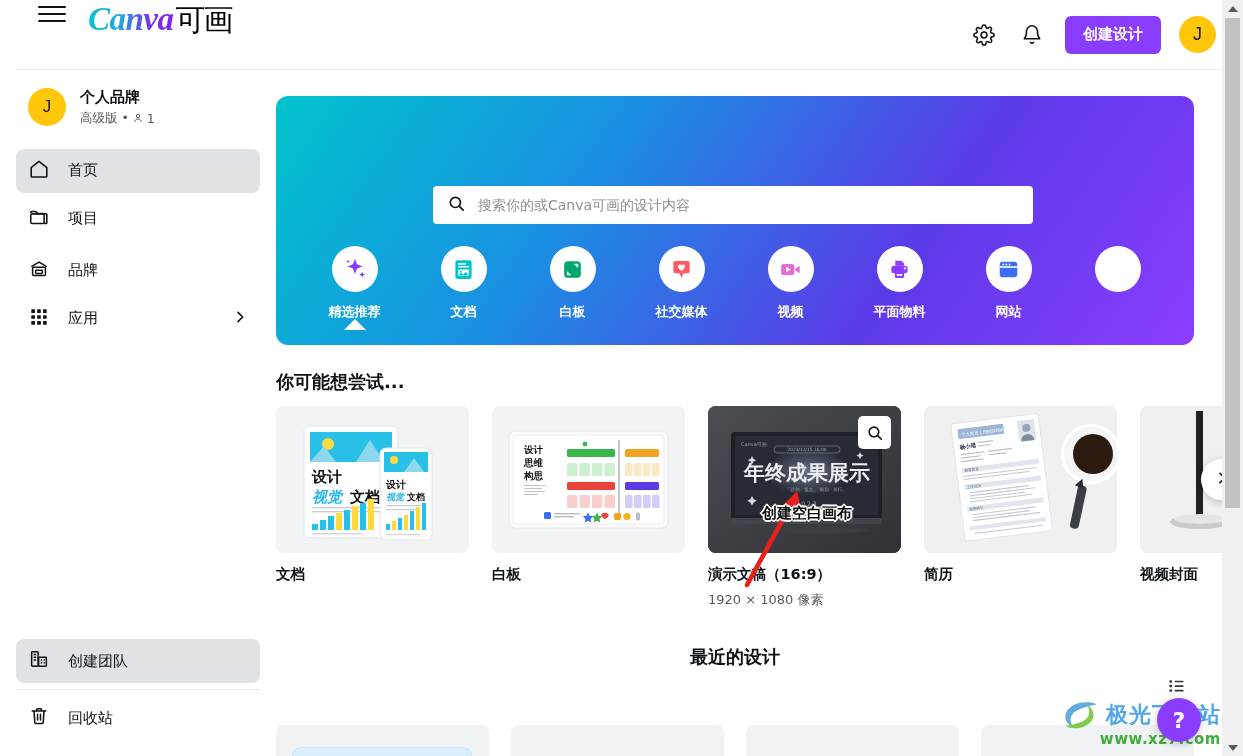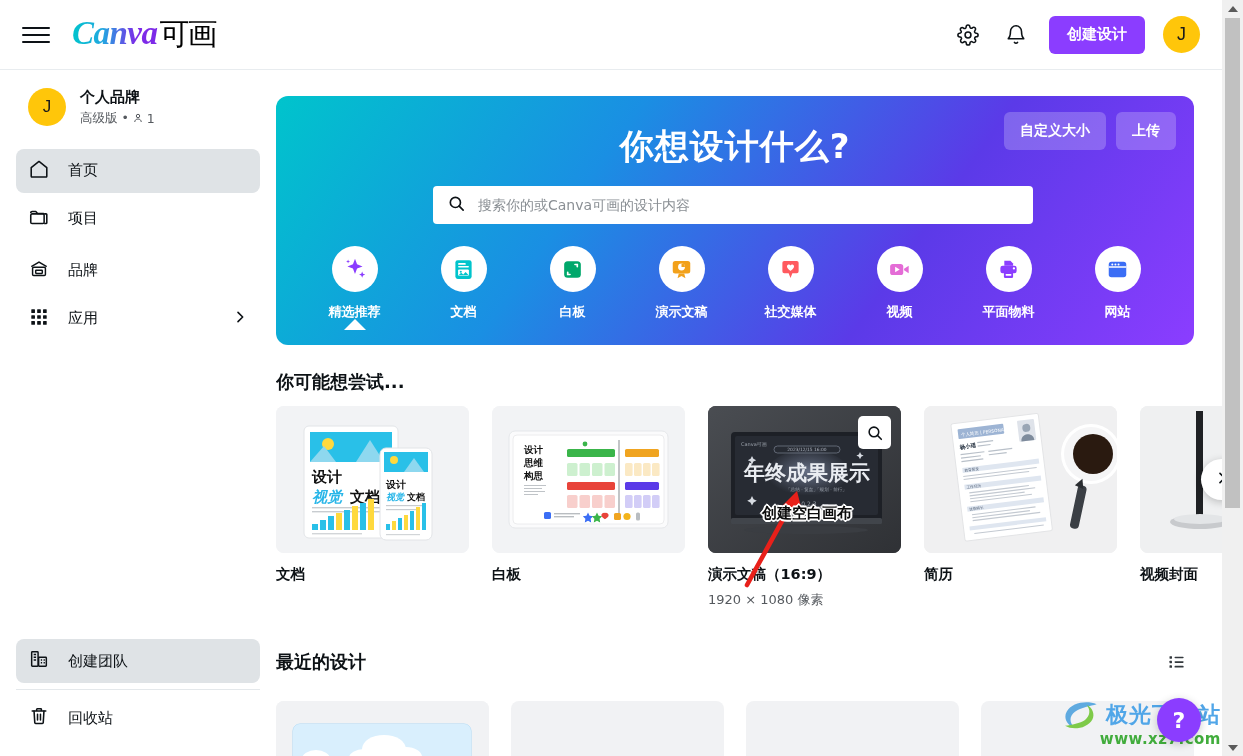--- a/index.html
+++ b/index.html
@@ -7,22 +7,22 @@
     width: 1243px; height: 756px;
     overflow: hidden;
     font-family: "Liberation Sans", "DejaVu Sans", sans-serif;
     background: #ffffff;
     color: #0d1216;
   }
   #app { position: relative; width: 1243px; height: 756px; overflow: hidden; }
 
   
   .topbar {
-    position: absolute; top: 0; left: 0; width: 1222px; height: 70px;
-    background: #fff; display: flex; align-items: center;
+    position: absolute; top: 0; left: 16px; width: 1222px; height: 70px;
+    background: #fff; display: flex; 
     border-bottom: 1px solid #e8ecef; z-index: 20;
   }
   .hamburger { margin-left: 22px; width: 28px; height: 28px; display: flex;
     flex-direction: column; justify-content: center; gap: 5px; cursor: pointer; }
   .hamburger i { display: block; height: 2px; background: #0d1216; border-radius: 1px; }
   .brand { margin-left: 22px; display: flex; align-items: baseline; }
   .brand-canva {
     font-family: "Liberation Serif", "DejaVu Serif", serif;
     font-size: 33px; font-style: italic; font-weight: 700;
     background: linear-gradient(90deg,#00c4cc 0%,#21a8e0 35%,#7d2ae8 75%);
@@ -144,21 +144,21 @@
     position: absolute; top: 10px; right: 10px; width: 33px; height: 33px;
     background: #fff; border-radius: 5px; display: flex; align-items: center; justify-content: center;
   }
   .carousel-next {
     position: absolute; right: -20px; top: 53px; width: 41px; height: 41px; border-radius: 50%;
     background: #fff; box-shadow: 0 2px 9px rgba(0,0,0,.22); display: flex;
     align-items: center; justify-content: center; cursor: pointer; z-index: 6;
   }
 
   
-  .recent-head { display: flex; align-items: center; margin: 36px 28px 0 0; }
+  .recent-head { display: flex; align-items: center; margin: 36px 28px 0 0; flex-direction: column; }
   .recent-title { font-size: 18px; font-weight: 700; font-family: "DejaVu Sans", sans-serif; }
   .view-toggle { margin-left: auto; width: 34px; height: 34px; display: flex; align-items: center; justify-content: center; cursor: pointer; border-radius: 6px; }
   .recent-grid { display: flex; gap: 22px; margin-top: 22px; }
   .recent-card { width: 213px; flex: 0 0 213px; height: 120px; border-radius: 8px; background: #f1f2f4; overflow: hidden; position: relative; cursor: pointer; }
 
   
   .anno-label {
     position: absolute; left: 762px; top: 504px; font-size: 15px; font-weight: 700;
     color: #0b0b0b; font-family: Liberation Sans, sans-serif;
     text-shadow: -1px -1px 0 #fff, 1px -1px 0 #fff, -1px 1px 0 #fff, 1px 1px 0 #fff,
@@ -319,26 +319,21 @@
           </svg>
         </span>
         <span>回收站</span>
       </div>
     </div>
   </div>
 
   <div class="main">
 
     <div class="hero">
-      <div class="hero-title">你想设计什么?</div>
-
-      <div class="hero-actions">
-        <button class="hero-btn">自定义大小</button>
-        <button class="hero-btn">上传</button>
-      </div>
+
 
       <div class="searchbar">
         <span>
           <svg width="19" height="19" viewBox="0 0 24 24" fill="none" stroke="#0d1216" stroke-width="2.1" stroke-linecap="round">
             <circle cx="10.6" cy="10.6" r="6.4"></circle>
               <path d="M15.4 15.4 20.4 20.4"></path>
           </svg>
         </span>
         <input type="text" placeholder="搜索你的或Canva可画的设计内容" style="">
       </div>
@@ -373,31 +368,20 @@
         <div class="cat">
           <div class="cat-circle">
             <svg width="25" height="25" viewBox="0 0 24 24">
               <rect x="4" y="4" width="16" height="16" rx="3.4" fill="#00a86b"></rect>
               <path d="M7.4 14.6v2.2h2.2M16.6 9.4V7.2h-2.2" stroke="#fff" stroke-width="1.6" fill="none" stroke-linecap="round"></path>
             </svg>
           </div>
           <div class="cat-label">白板</div>
         </div>
 
-        <div class="cat">
-          <div class="cat-circle">
-            <svg width="25" height="25" viewBox="0 0 24 24">
-              <rect x="3.6" y="3.8" width="16.8" height="12" rx="2.4" fill="#f2a11b"></rect>
-              <circle cx="12" cy="9.6" r="3.3" fill="#fff"></circle>
-              <path d="M12 6.3v3.3h3.3a3.3 3.3 0 0 0-3.3-3.3z" fill="#f2a11b"></path>
-              <path d="M9.4 15.8l-1.2 4.6 3.8-2.2 3.8 2.2-1.2-4.6z" fill="#f2a11b"></path>
-            </svg>
-          </div>
-          <div class="cat-label">演示文稿</div>
-        </div>
 
         <div class="cat">
           <div class="cat-circle">
             <svg width="25" height="25" viewBox="0 0 24 24">
               <path d="M4.2 5.6A1.8 1.8 0 0 1 6 3.8h12a1.8 1.8 0 0 1 1.8 1.8v8.1a1.8 1.8 0 0 1-1.8 1.8h-4.2L12 20.2l-1.8-4.7H6a1.8 1.8 0 0 1-1.8-1.8z" fill="#ff5a5f"></path>
               <path d="M12 13.1s-3.4-2-3.4-4.1a1.8 1.8 0 0 1 3.4-.9 1.8 1.8 0 0 1 3.4.9c0 2.1-3.4 4.1-3.4 4.1z" fill="#fff"></path>
             </svg>
           </div>
           <div class="cat-label">社交媒体</div>
         </div>

